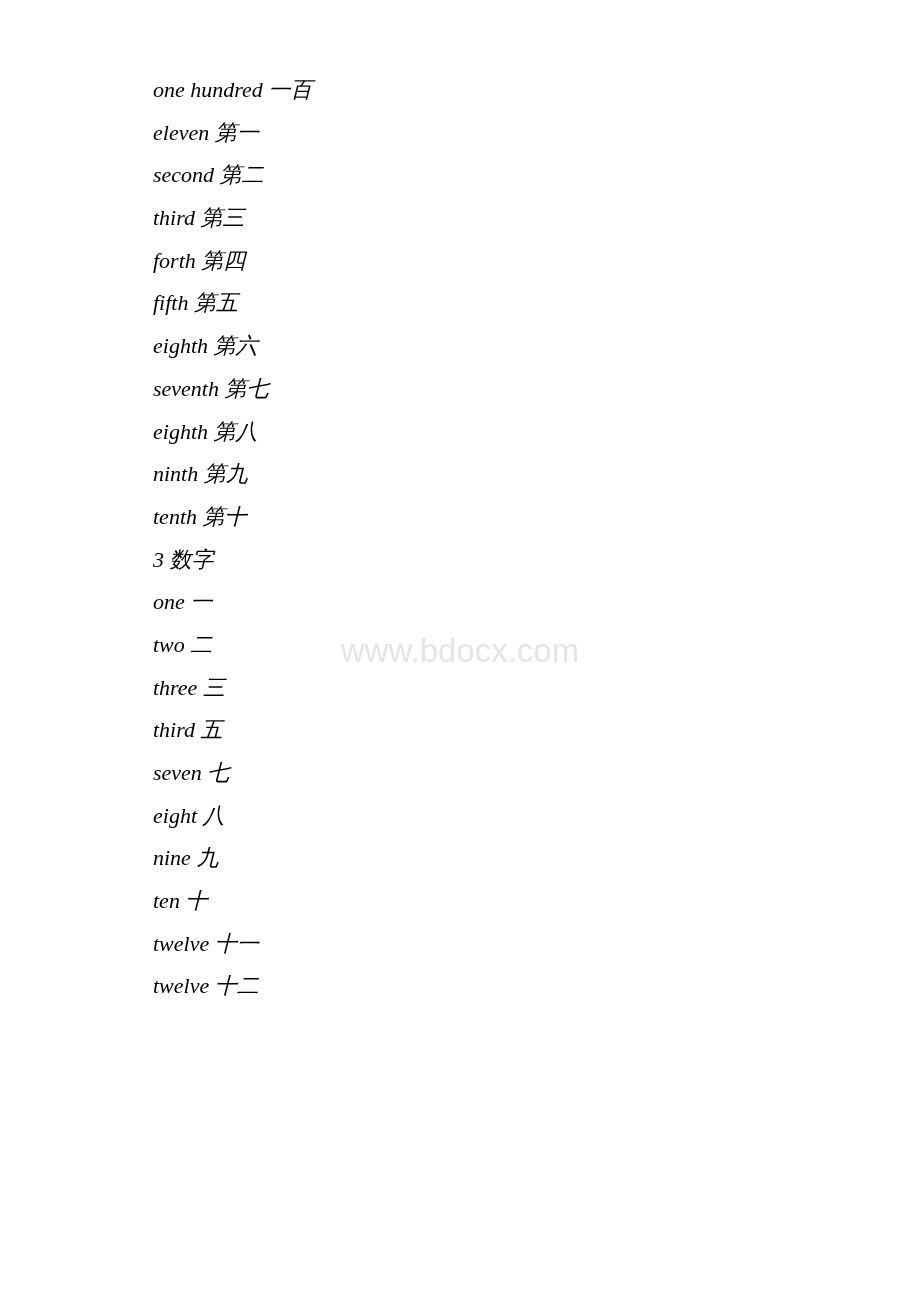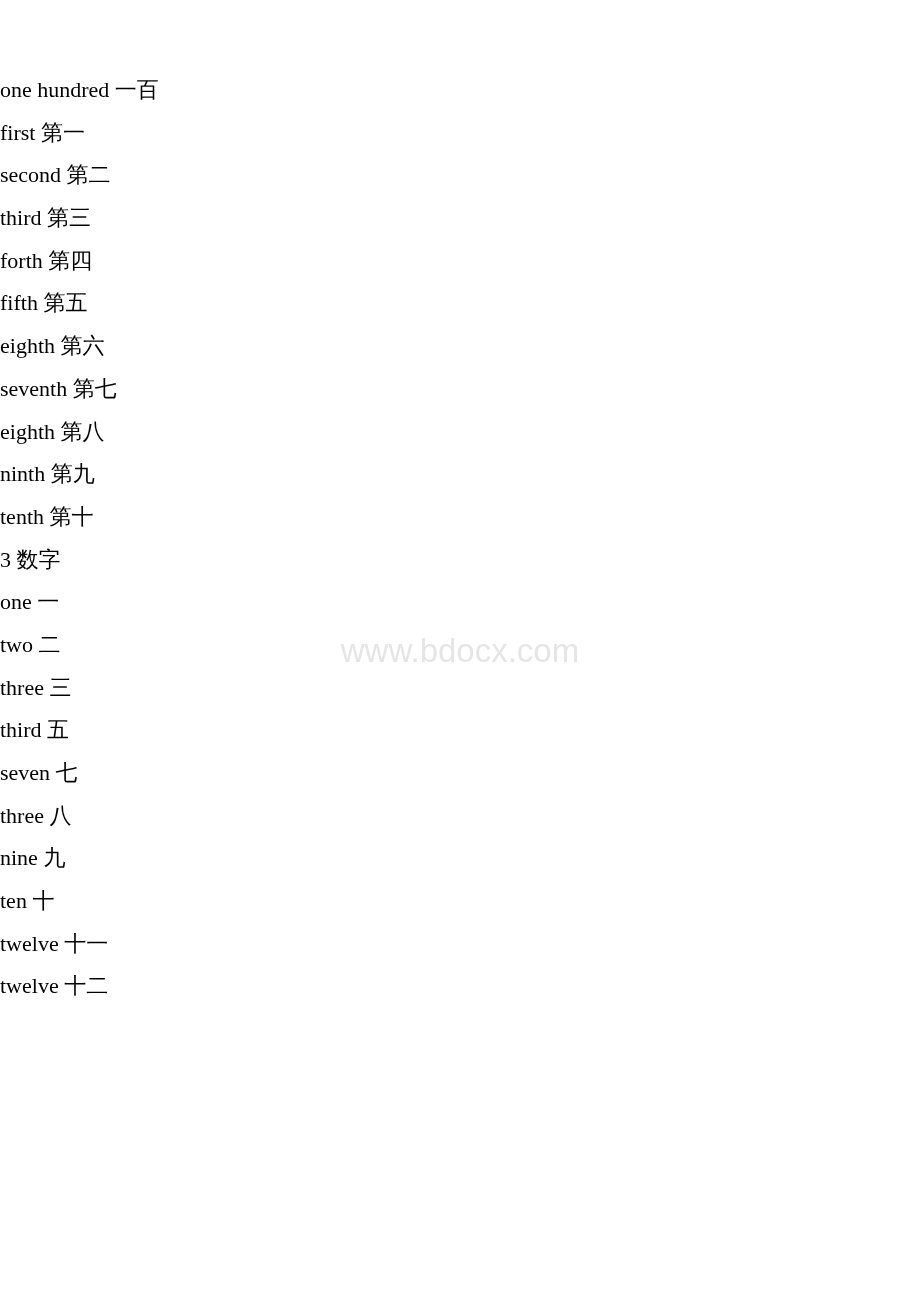--- a/index.html
+++ b/index.html
@@ -27,51 +27,53 @@
       white-space: nowrap;
       pointer-events: none;
       z-index: 0;
       font-family: Arial, sans-serif;
     }
 
     .content {
       position: relative;
       z-index: 1;
       padding-top: 70px;
+      padding-left: 153px;
+      font-style: italic;
     }
 
     .line {
       font-size: 22px;
       line-height: 1.85;
       color: #000000;
       margin-bottom: 2px;
     }
   </style>
 </head>
 <body>
 
 <div class="watermark">www.bdocx.com</div>
 
 <div class="content">
 
 <div class="line">one hundred 一百</div>
-    <div class="line">first 第一</div>
+    <div class="line">eleven 第一</div>
     <div class="line">second 第二</div>
     <div class="line">third 第三</div>
     <div class="line">forth 第四</div>
     <div class="line">fifth 第五</div>
     <div class="line">eighth 第六</div>
     <div class="line">seventh 第七</div>
     <div class="line">eighth 第八</div>
     <div class="line">ninth 第九</div>
     <div class="line">tenth 第十</div>
     <div class="line">3 数字</div>
     <div class="line">one 一</div>
     <div class="line">two 二</div>
     <div class="line">three 三</div>
     <div class="line">third 五</div>
     <div class="line">seven 七</div>
-    <div class="line">three 八</div>
+    <div class="line">eight 八</div>
     <div class="line">nine 九</div>
     <div class="line">ten 十</div>
     <div class="line">twelve 十一</div>
     <div class="line">twelve 十二</div>
   </div>
 
 </body></html>

